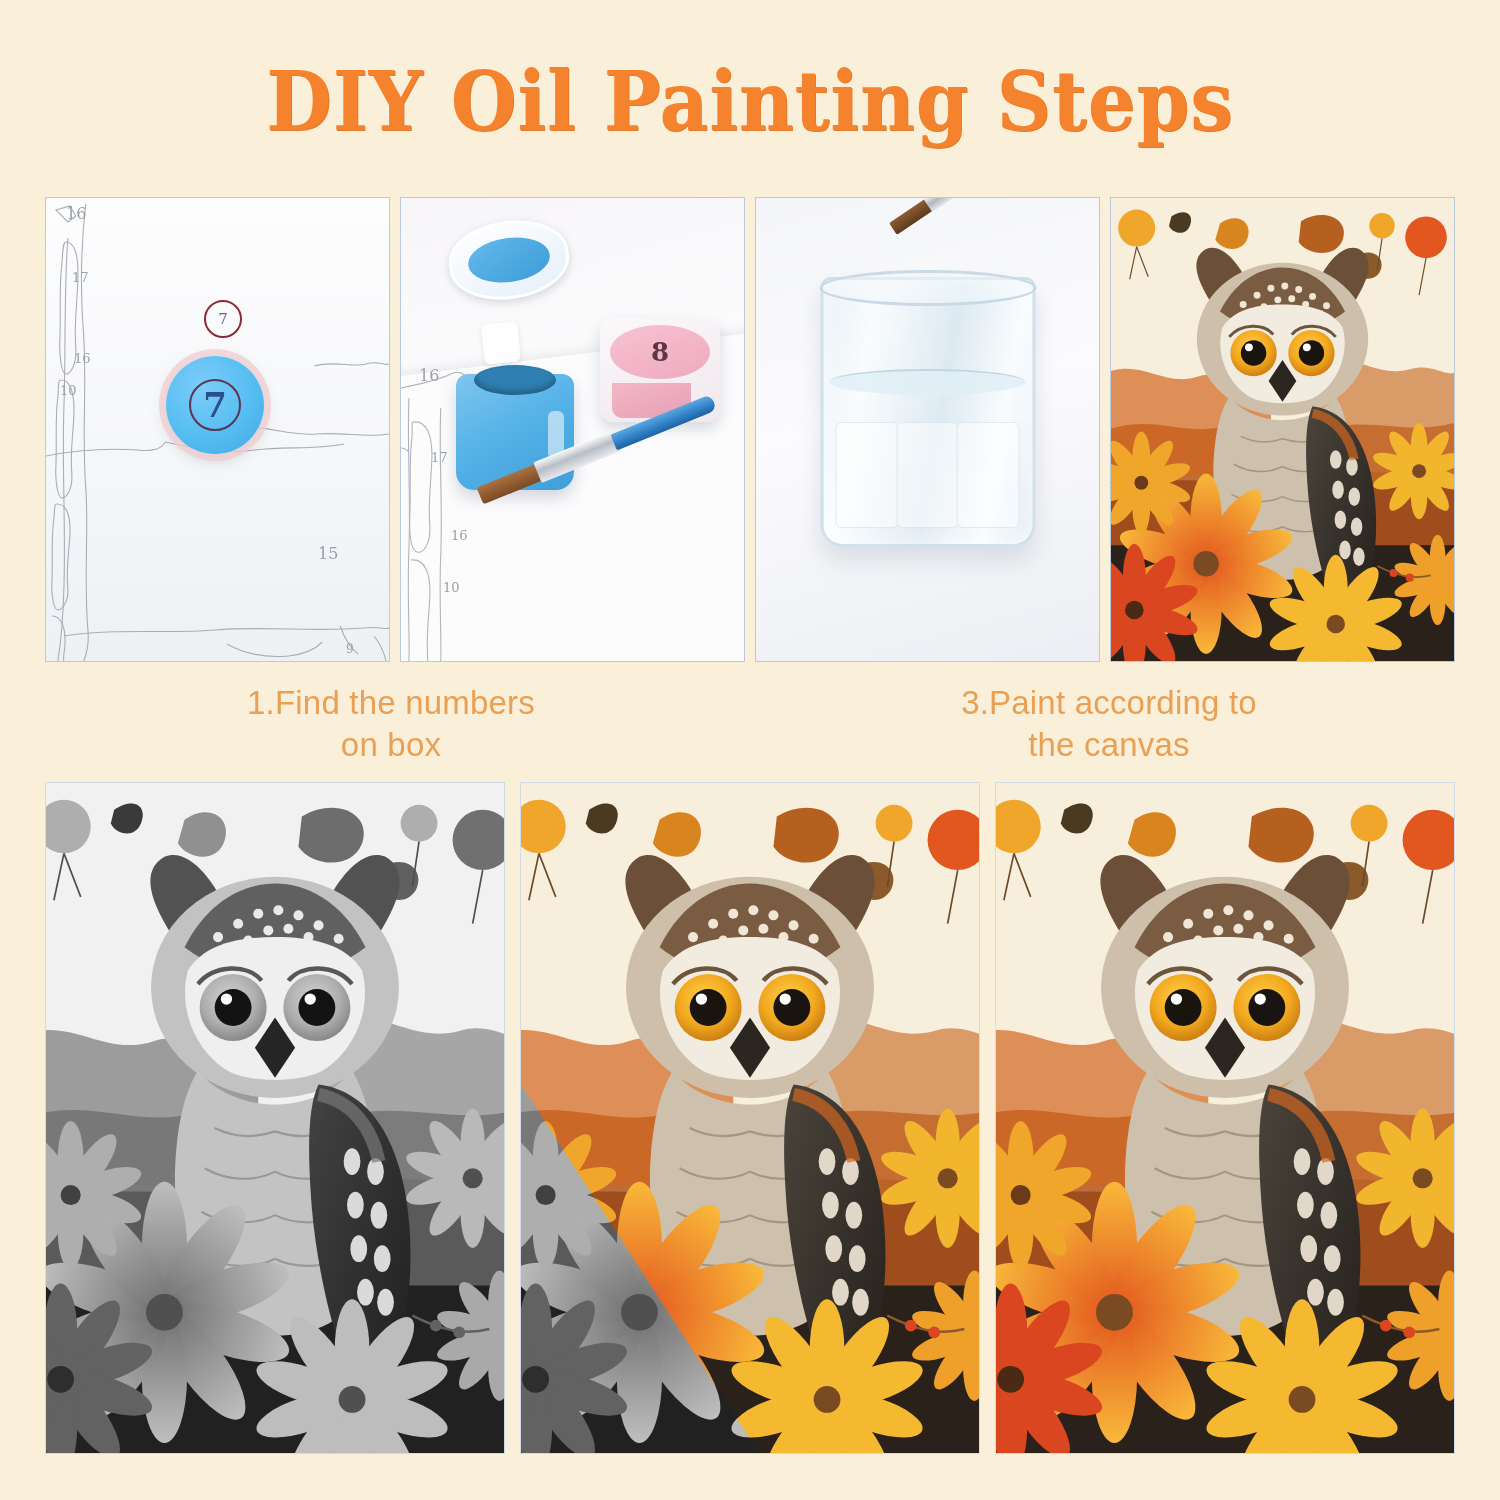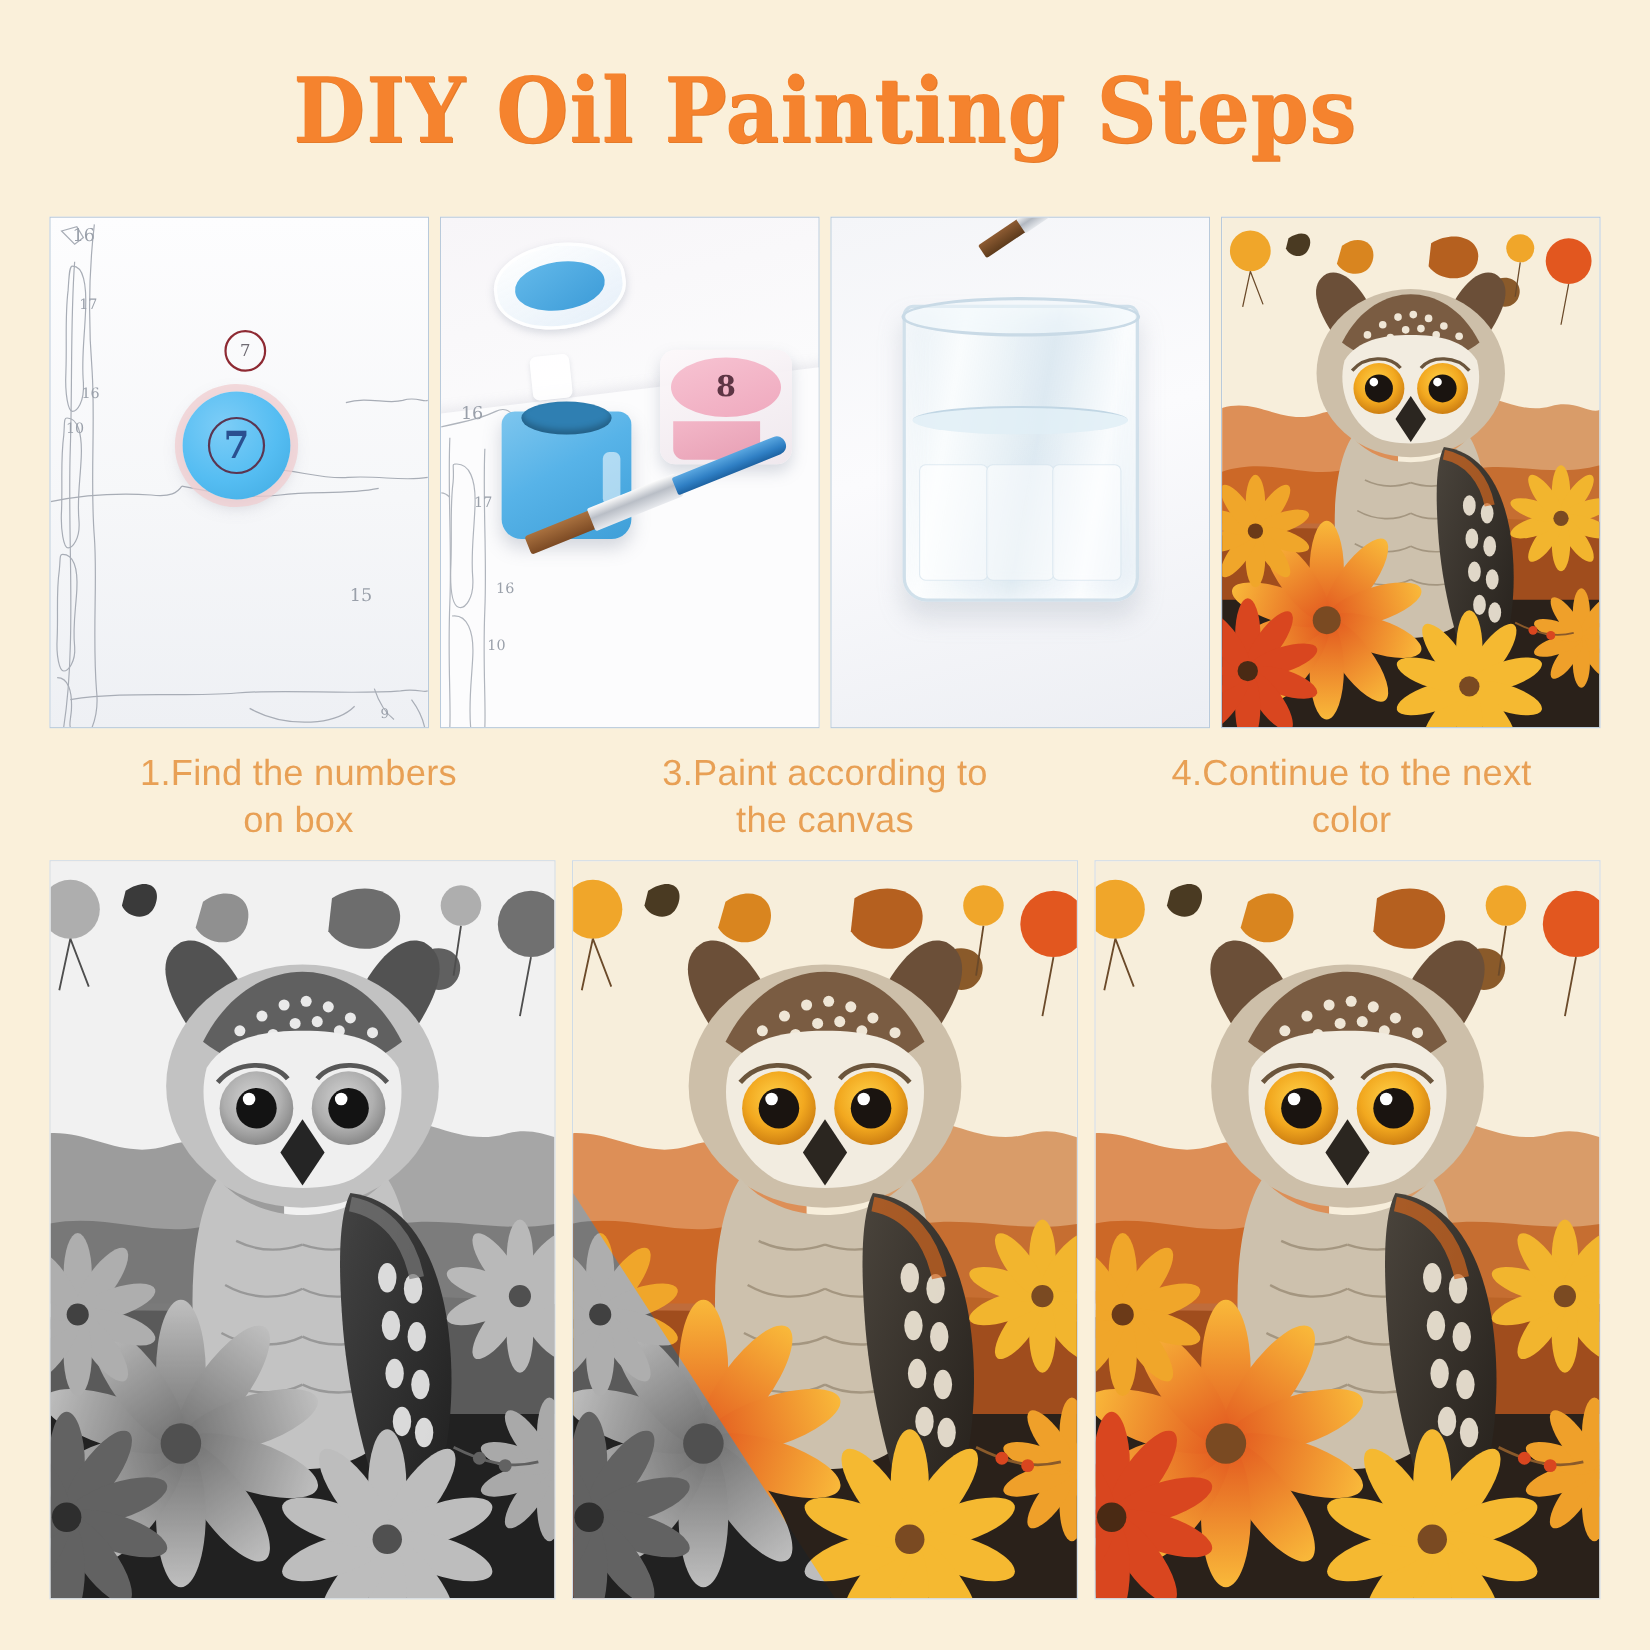--- a/index.html
+++ b/index.html
@@ -272,21 +272,21 @@
         <path d="M18,438 C70,430 120,436 170,432 C220,428 270,434 320,430 C336,428 342,432 345,430"></path>
         <path d="M182,446 C200,456 222,460 244,458 C262,456 272,450 278,444"></path>
         <path d="M296,428 C300,440 306,450 314,456"></path>
         <path d="M330,438 C336,446 340,454 342,463"></path>
       </g>
     </svg>
     <span class="cv-num" style="left:20px; top:6px;">16</span>
     <span class="cv-num" style="left:26px; top:72px;  font-size:13px;">17</span>
     <span class="cv-num" style="left:28px; top:153px; font-size:13px;">16</span>
     <span class="cv-num" style="left:14px; top:185px; font-size:13px;">10</span>
-    <span class="cv-num" style="left:272px; top:333px;">15</span>
+    <span class="cv-num" style="left:272px; top:346px;">15</span>
     <span class="cv-num" style="left:6px;  top:440px;margin-top:46px;">21</span>
     <span class="cv-num" style="left:300px; top:444px; font-size:12px;">9</span>
 
     <div class="redcircle" style="left:158px; top:102px;">7</div>
 
     <div class="pot" style="left:120px; top:158px;">
       <div class="pot-inner">7</div>
     </div>
   </div>
 
@@ -502,22 +502,20 @@
       </svg>
     </div>
   </div>
 </div>
 
 <div class="captions">
   <div class="caption" style="white-space:pre-line">1.Find the numbers
 on box</div>
   <div class="caption" style="white-space:pre-line">3.Paint according to
 the canvas</div>
-  <div class="caption" style="white-space:pre-line">4.Continue to the next
-color</div>
 </div>
 
 <div class="bottom-row">
 
   <div class="bpanel">
     <div class="art gray">
         <svg viewBox="0 0 300 400" preserveAspectRatio="xMidYMid slice">
         <defs>
           <radialGradient id="eyeA_c0" cx="45%" cy="38%" r="65%">
             <stop offset="0%" stop-color="#ffd24a"></stop>

